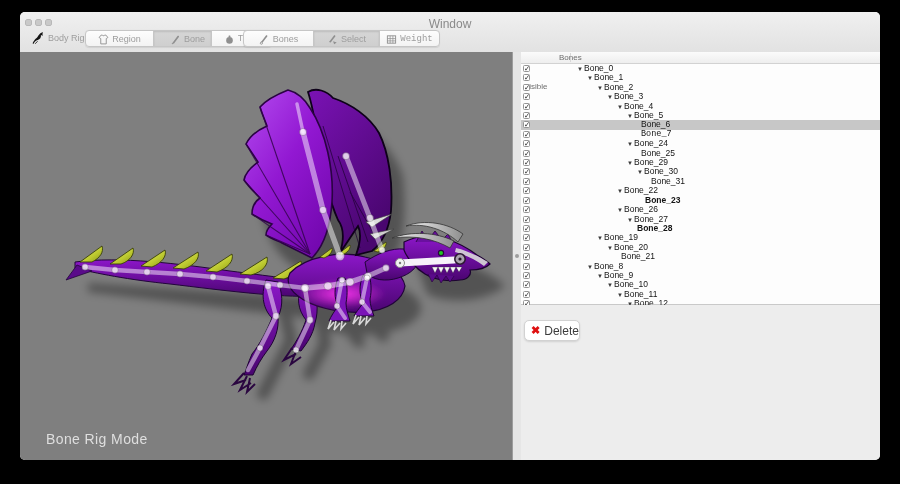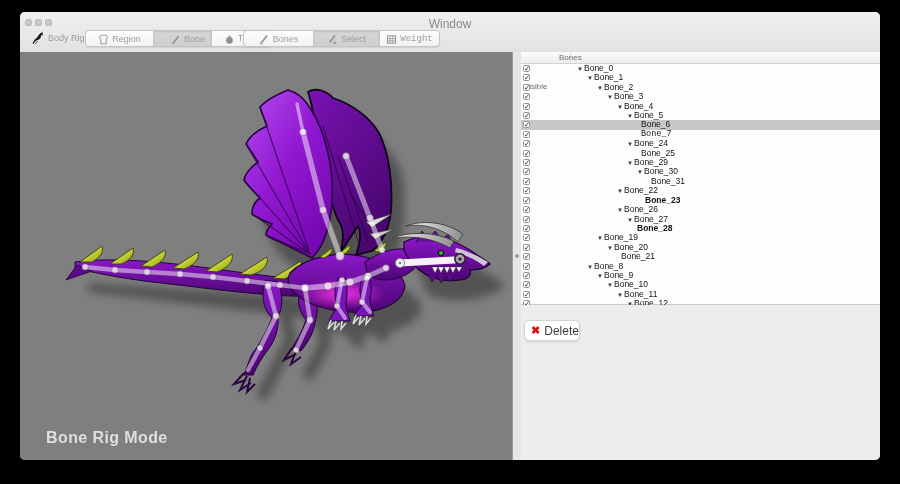--- a/index.html
+++ b/index.html
@@ -41,21 +41,21 @@
   }
   .segment:last-child{border-right:none;font-family:Liberation Mono, monospace;}
   .segment.selected{background:linear-gradient(#d6d6d6,#cecece);box-shadow:inset 0 1px 2px rgba(0,0,0,.12);}
   .seg-label{font-size:9px;color:#9d9d9d;white-space:nowrap;}
   .seg-icon svg{display:block;}
   
   .canvas{
     position:absolute;left:0;top:40px;width:492px;height:408px;background:#7f7f7f;
   }
   .status-label{
-    position:absolute;left:26px;bottom:13px;font-size:16px;font-weight:bold;
+    position:absolute;left:26px;bottom:13px;font-size:14px;font-weight:normal;
     letter-spacing:.4px;color:#dfdfdf;
   }
   
   .splitter{
     position:absolute;left:492px;top:40px;width:9px;height:408px;background:#e6e6e6;
     border-left:1px solid #9d9d9d;box-sizing:border-box;
   }
   .splitter .grip{
     position:absolute;left:2px;top:202px;width:4px;height:4px;border-radius:50%;background:#9d9d9d;
   }

